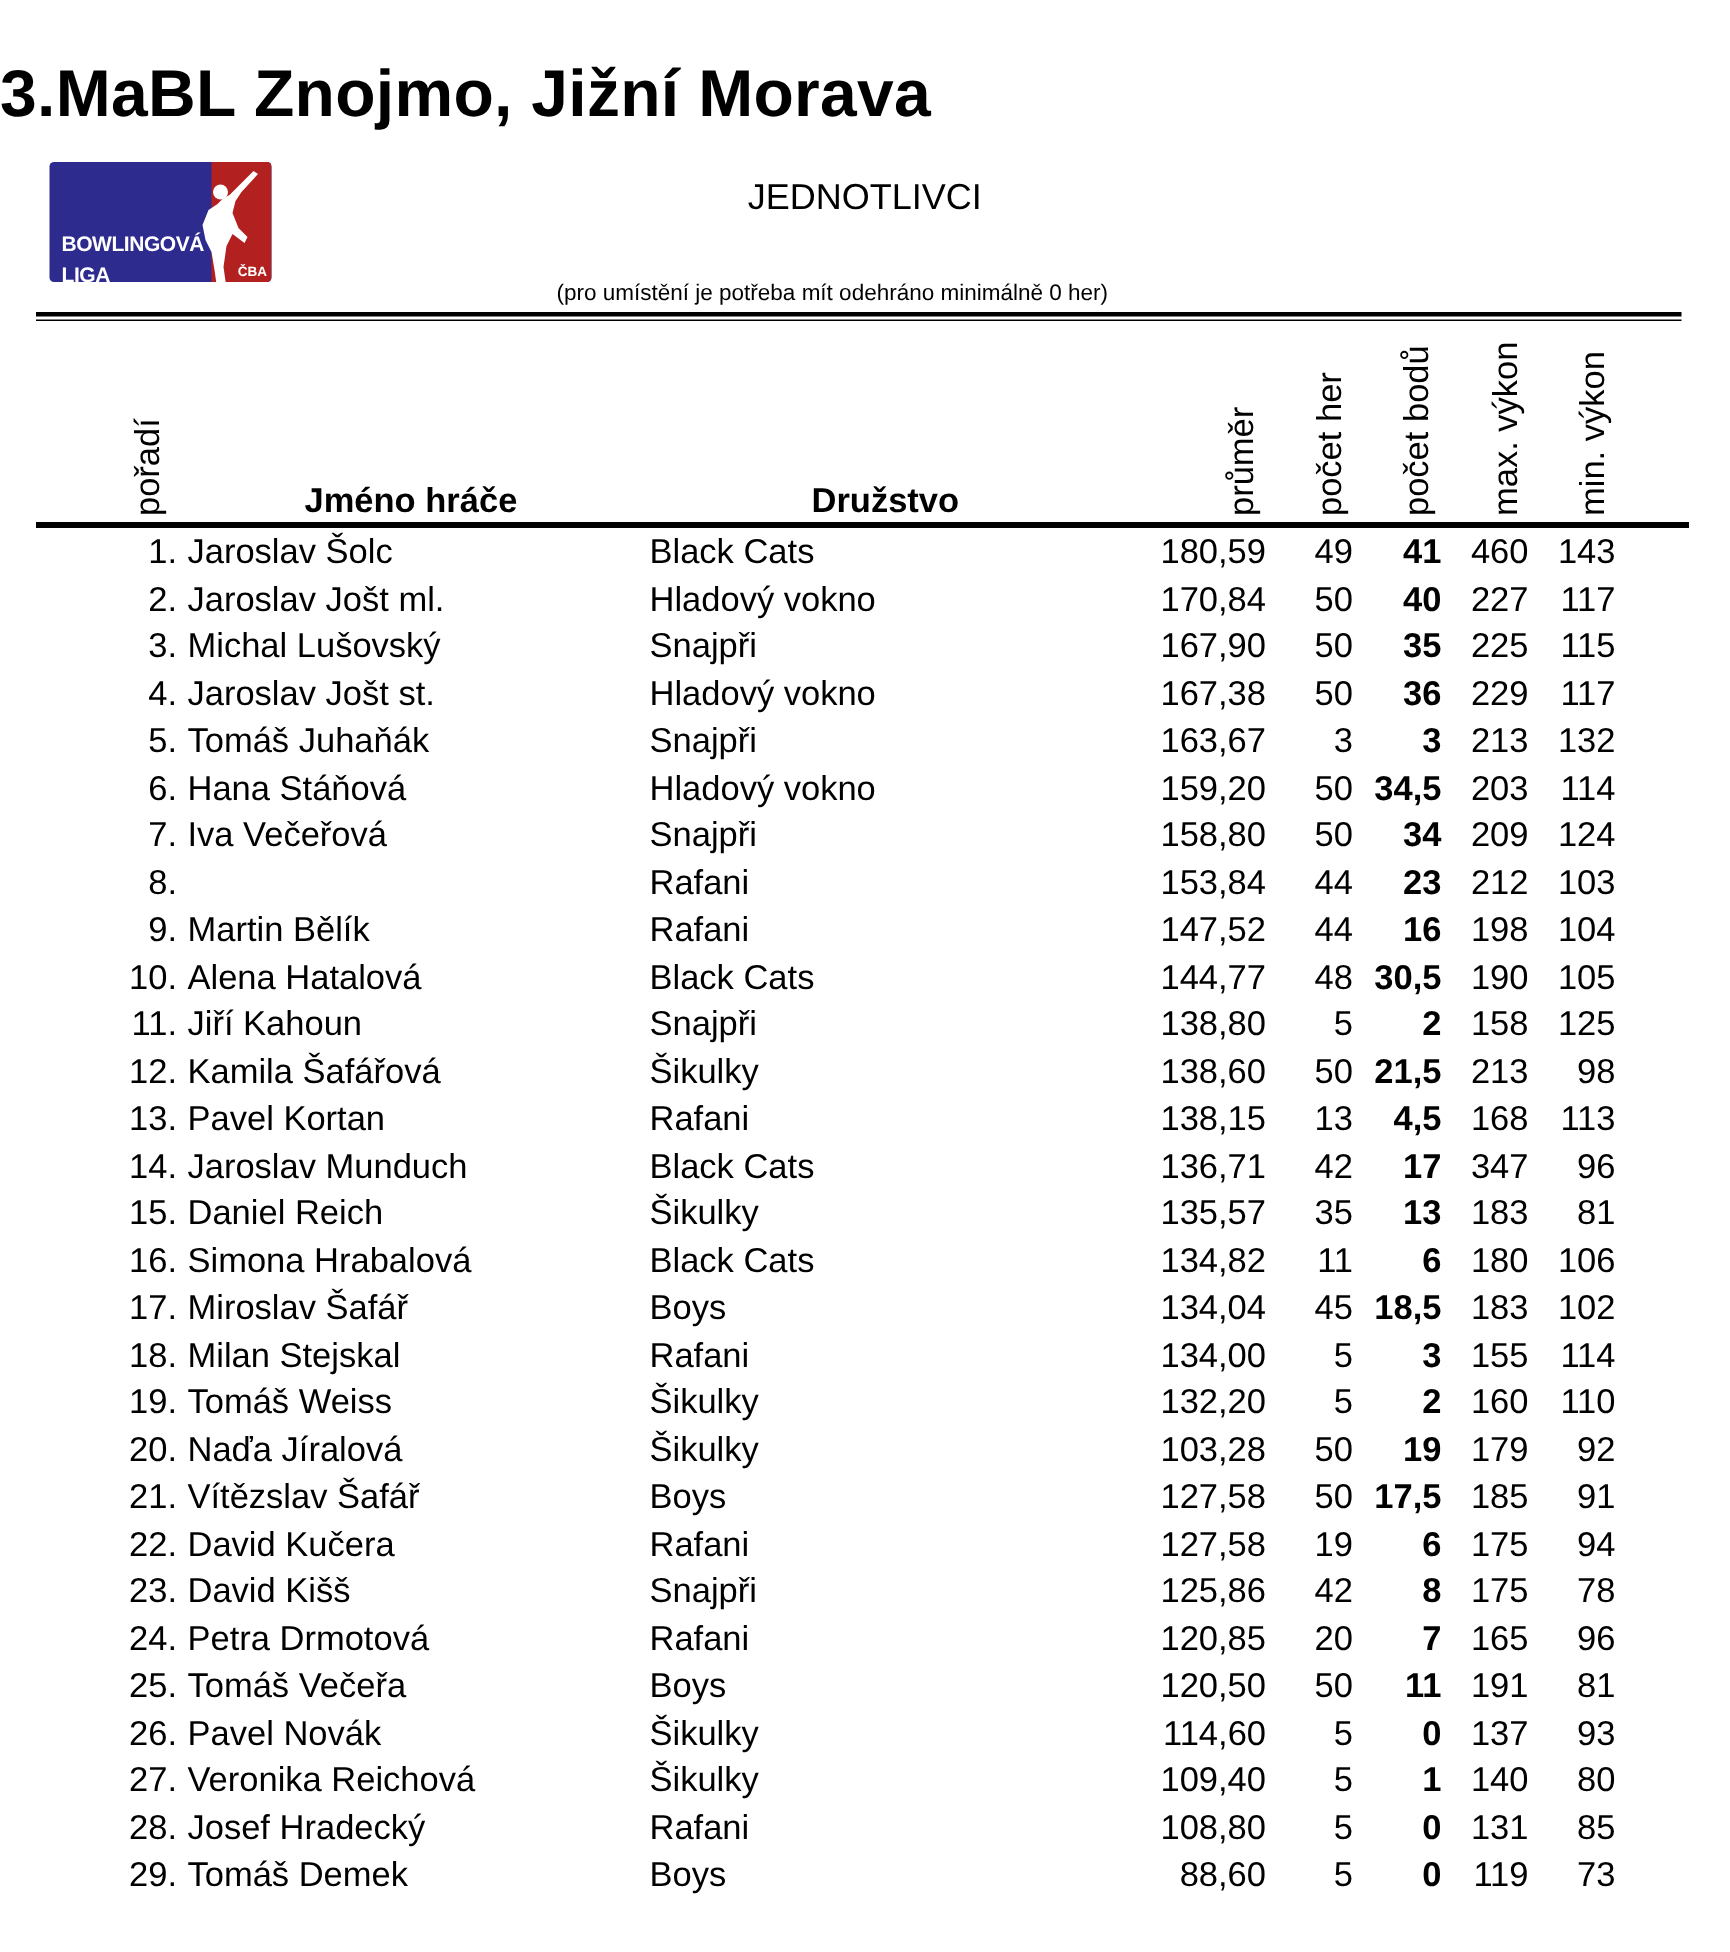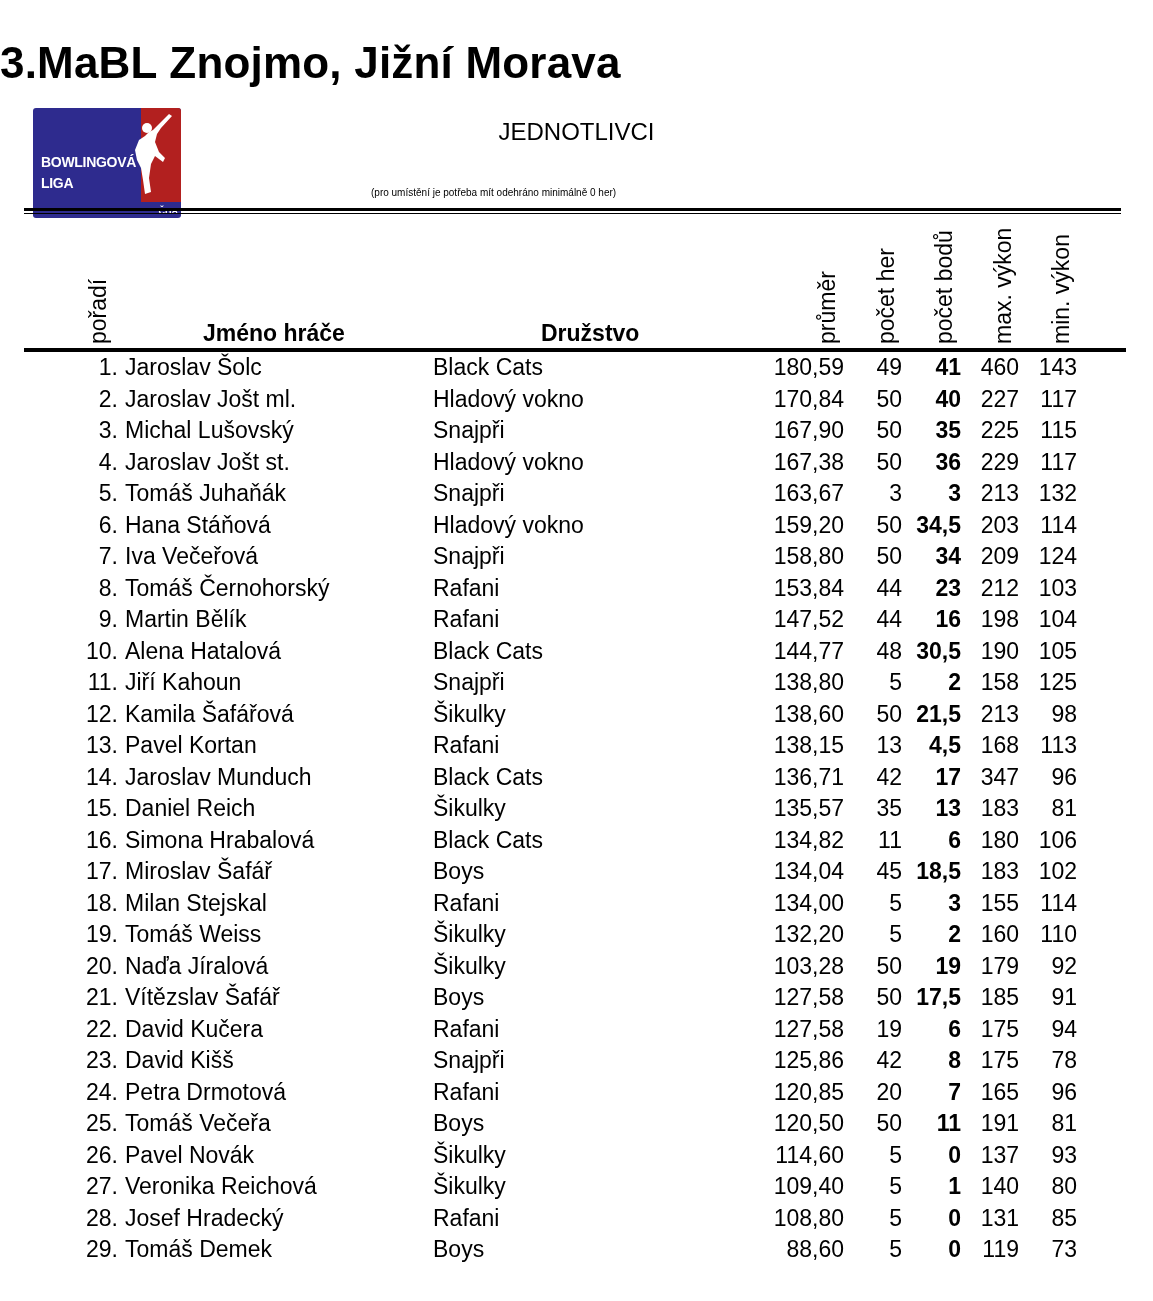--- a/index.html
+++ b/index.html
@@ -2,22 +2,22 @@
 <html><head>
 <meta charset="utf-8">
 <style>
   html, body { margin: 0; padding: 0; background: #ffffff; }
   body { width: 1153px; height: 1301px; position: relative; overflow: hidden;
          font-family: "Liberation Sans", sans-serif; color: #000; }
   .title { position: absolute; left: 0; width: 1153px; top: 38px; text-align: left;
            font-size: 44px; font-weight: bold; letter-spacing: 0.2px; }
   .subtitle { position: absolute; left: 0; width: 1153px; top: 118px; text-align: center;
               font-size: 24px; }
-  .note { position: absolute; left: 371px; top: 187px; font-size: 10px; }
-  .logo { position: absolute; left: 33px; top: 108px; width: 148px; height: 110px;
+  .note { position: absolute; left: 371px; top: 187px; font-size: 15px; }
+  .logo { position: absolute; left: 33px; top: 108px; width: 148px; height: 80px;
           border-radius: 3px; overflow: hidden; background: #2e2b8e; }
   .logo .red { position: absolute; right: 0; top: 0; width: 40px; height: 94px; background: #b2201f; }
   .logo .txt { position: absolute; left: 8px; top: 44px; color: #fff; font-weight: bold;
                font-size: 14px; line-height: 21px; letter-spacing: -0.3px; }
   .logo .cba { position: absolute; right: 3px; bottom: 2px; color: #fff; font-weight: bold; font-size: 9px; }
   .logo svg { position: absolute; left: 98px; top: 4px; }
   .dbl1 { position: absolute; left: 24px; top: 208px; width: 1097px; height: 3px; background: #000; }
   .dbl2 { position: absolute; left: 24px; top: 213px; width: 1097px; height: 1px; background: #000; }
   .hdr-rule { position: absolute; left: 24px; top: 348px; width: 1102px; height: 4px; background: #000; }
   .vh { position: absolute; font-size: 23px; transform-origin: left top; transform: rotate(-90deg);
@@ -136,21 +136,20 @@
       <span class="c-name">Iva Večeřová</span>
       <span class="c-team">Snajpři</span>
       <span class="c-avg">158,80</span>
       <span class="c-games">50</span>
       <span class="c-pts">34</span>
       <span class="c-max">209</span>
       <span class="c-min">124</span>
     </div>
     <div class="row">
       <span class="c-rank">8.</span>
-      <span class="c-name">Tomáš Černohorský</span>
       <span class="c-team">Rafani</span>
       <span class="c-avg">153,84</span>
       <span class="c-games">44</span>
       <span class="c-pts">23</span>
       <span class="c-max">212</span>
       <span class="c-min">103</span>
     </div>
     <div class="row">
       <span class="c-rank">9.</span>
       <span class="c-name">Martin Bělík</span>

